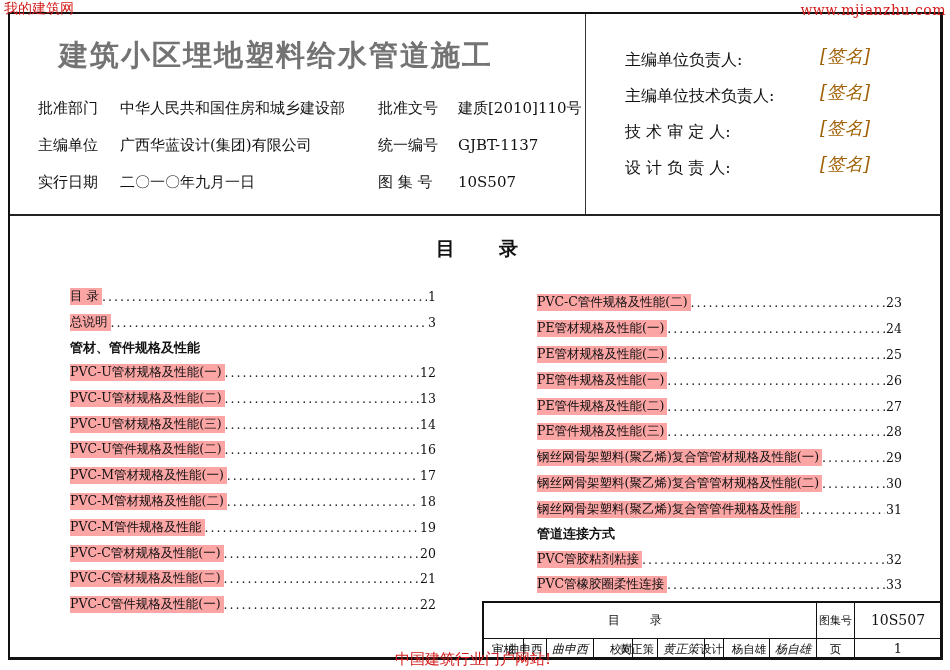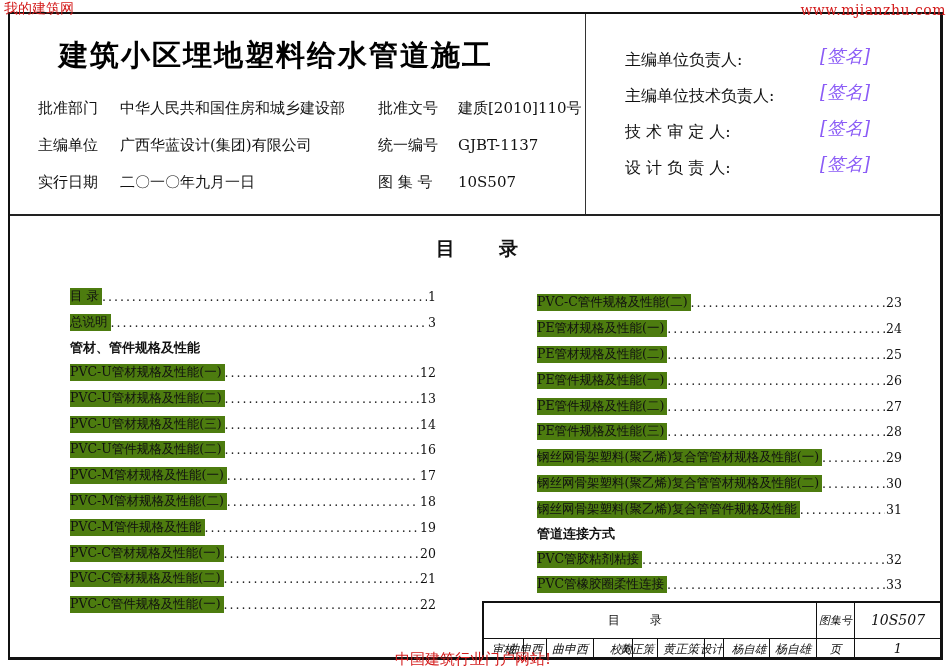--- a/index.html
+++ b/index.html
@@ -12,57 +12,57 @@
     .wm-bottom { left: 395px; top: 650px; font-size: 15px; }
 
     .frame { position: absolute; left: 8px; top: 12px; width: 935px; height: 648px;
              border: 2px solid #111; border-right-width: 3px; border-bottom-width: 3px; }
 
     .header { position: absolute; left: 0; top: 0; width: 931px; height: 202px;
               border-bottom: 2px solid #222; }
     .header-left { position: absolute; left: 0; top: 0; width: 576px; height: 200px;
                    border-right: 1px solid #333; }
     .main-title { position: absolute; left: 49px; top: 22px; font-family: "DejaVu Sans", sans-serif;
-                  font-size: 29px; font-weight: bold; letter-spacing: 2px; color: #000000; }
+                  font-size: 29px; font-weight: bold; letter-spacing: 2px; color: #737373; }
     .meta-row { position: absolute; left: 28px; font-size: 15px; white-space: nowrap; }
     .meta-row span { position: absolute; white-space: nowrap; }
     .meta-label { left: 0; }
     .meta-value { left: 82px; }
     .meta-label2 { left: 340px; }
     .meta-value2 { left: 420px; }
 
     .header-right { position: absolute; left: 577px; top: 0; width: 354px; height: 200px; }
     .resp-row { position: absolute; left: 38px; font-size: 16px; white-space: nowrap; }
     .resp-label { display: inline-block; width: 150px; }
     .resp-sig { position: absolute; left: 195px; top: -6px; font-family: "DejaVu Serif", serif;
-                font-style: italic; font-size: 18px; color: #8b5cf6; }
+                font-style: italic; font-size: 18px; color: #a16207; }
 
     .toc-heading { position: absolute; top: 222px; left: 426px; font-family: "DejaVu Sans", sans-serif;
                    font-size: 19px; font-weight: bold; }
     .toc-heading .h2 { position: absolute; left: 63px; }
 
     .toc-col { position: absolute; }
     .toc-left { left: 60px; top: 270px; width: 366px; }
     .toc-right { left: 527px; top: 276px; width: 365px; }
     .toc-item { position: relative; height: 25.8px; font-size: 12.5px; display: flex; align-items: center;
                 white-space: nowrap; overflow: hidden; }
-    .toc-item .title { background: #4d7c0f; padding-right: 3px; z-index: 1; text-align: center; }
+    .toc-item .title { background: #fca5a5; padding-right: 3px; z-index: 1; text-align: center; }
     .toc-item .dots { flex: 1; overflow: hidden; letter-spacing: 2px; color: #222; }
     .toc-item .dots::before { content: "........................................................................................................................"; }
     .toc-item .page { background: #fff; padding-left: 1px; z-index: 1; }
     .toc-section { height: 24px; font-family: "DejaVu Sans", sans-serif; font-weight: bold; font-size: 13px;
                    display: flex; align-items: center; }
 
     .titleblock { position: absolute; left: 472px; top: 587px; width: 459px; height: 58px;
                   border-top: 2px solid #111; border-left: 2px solid #111; }
     .tb-top { position: absolute; left: 0; top: 0; width: 457px; height: 36px; border-bottom: 1px solid #111; }
     .tb-title { position: absolute; left: 0; top: 0; width: 333px; height: 35px; border-right: 1px solid #111;
                 font-family: "DejaVu Sans", sans-serif; font-size: 12px; text-align: center; line-height: 35px; letter-spacing: 30px; }
     .tb-cell { position: absolute; top: 0; height: 100%; border-right: 1px solid #111; font-size: 11.5px;
-               text-align: center; white-space: nowrap; overflow: hidden; font-style: italic; }
+               text-align: center; white-space: nowrap; overflow: hidden; }
     .tb-atlas-label { left: 333px; width: 38px; line-height: 35px; font-size: 11px; }
     .tb-atlas-value { left: 371px; width: 86px; line-height: 35px; font-size: 14px; border-right: none; }
     .tb-bottom { position: absolute; left: 0; top: 36px; width: 457px; height: 20px; }
     .tb-bottom .tb-cell { line-height: 20px; }
     .sig-italic { font-style: italic; font-size: 12px; }
   </style>
 </head>
 <body>
 
 <div class="wm wm-tl">我的建筑网</div>

